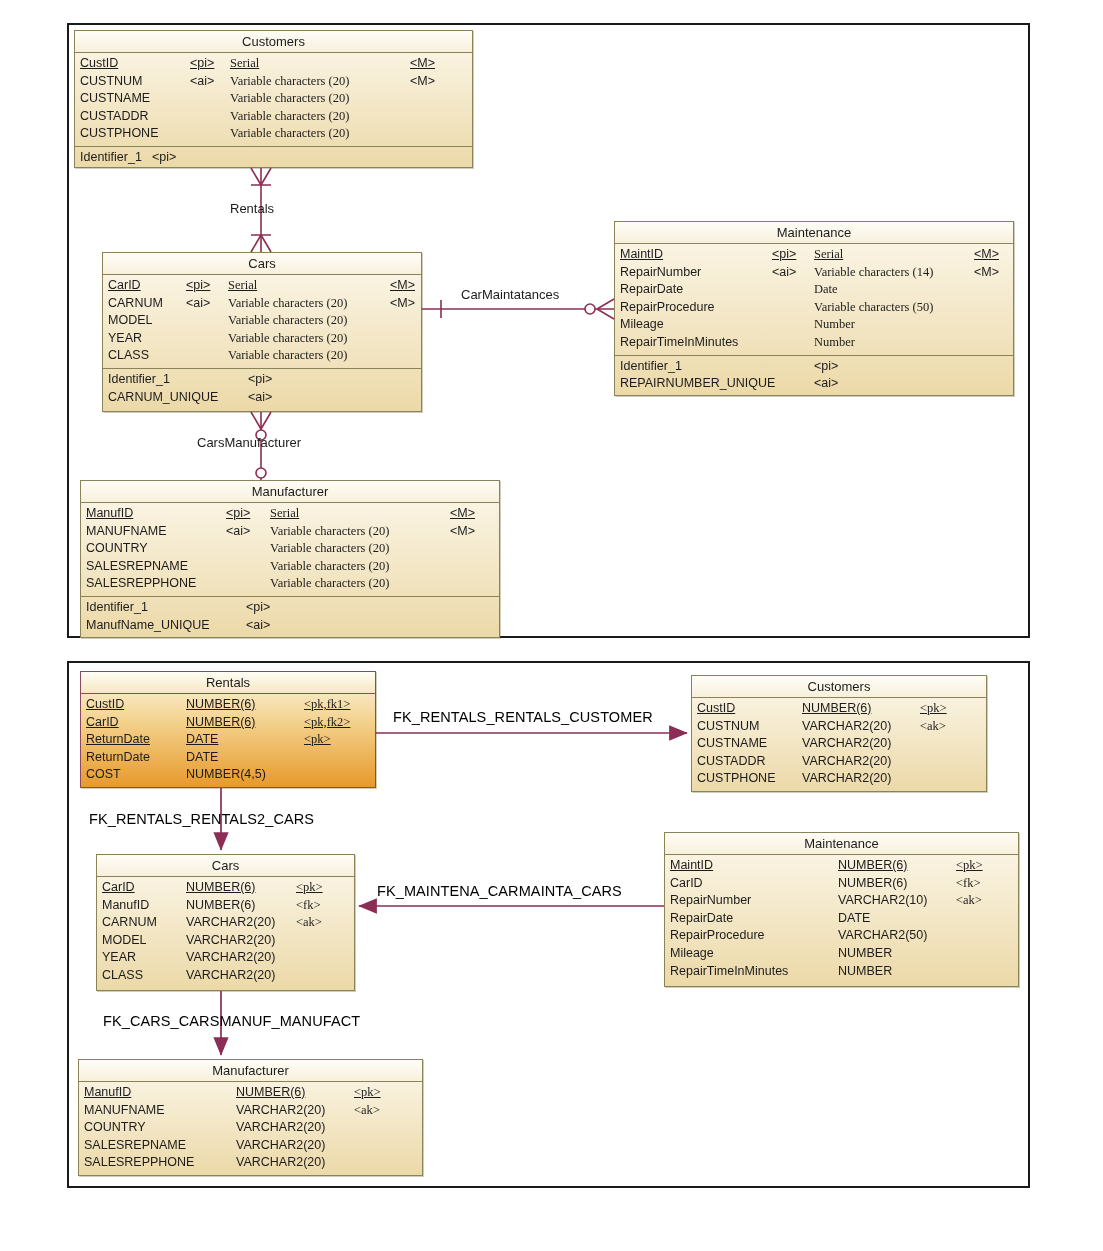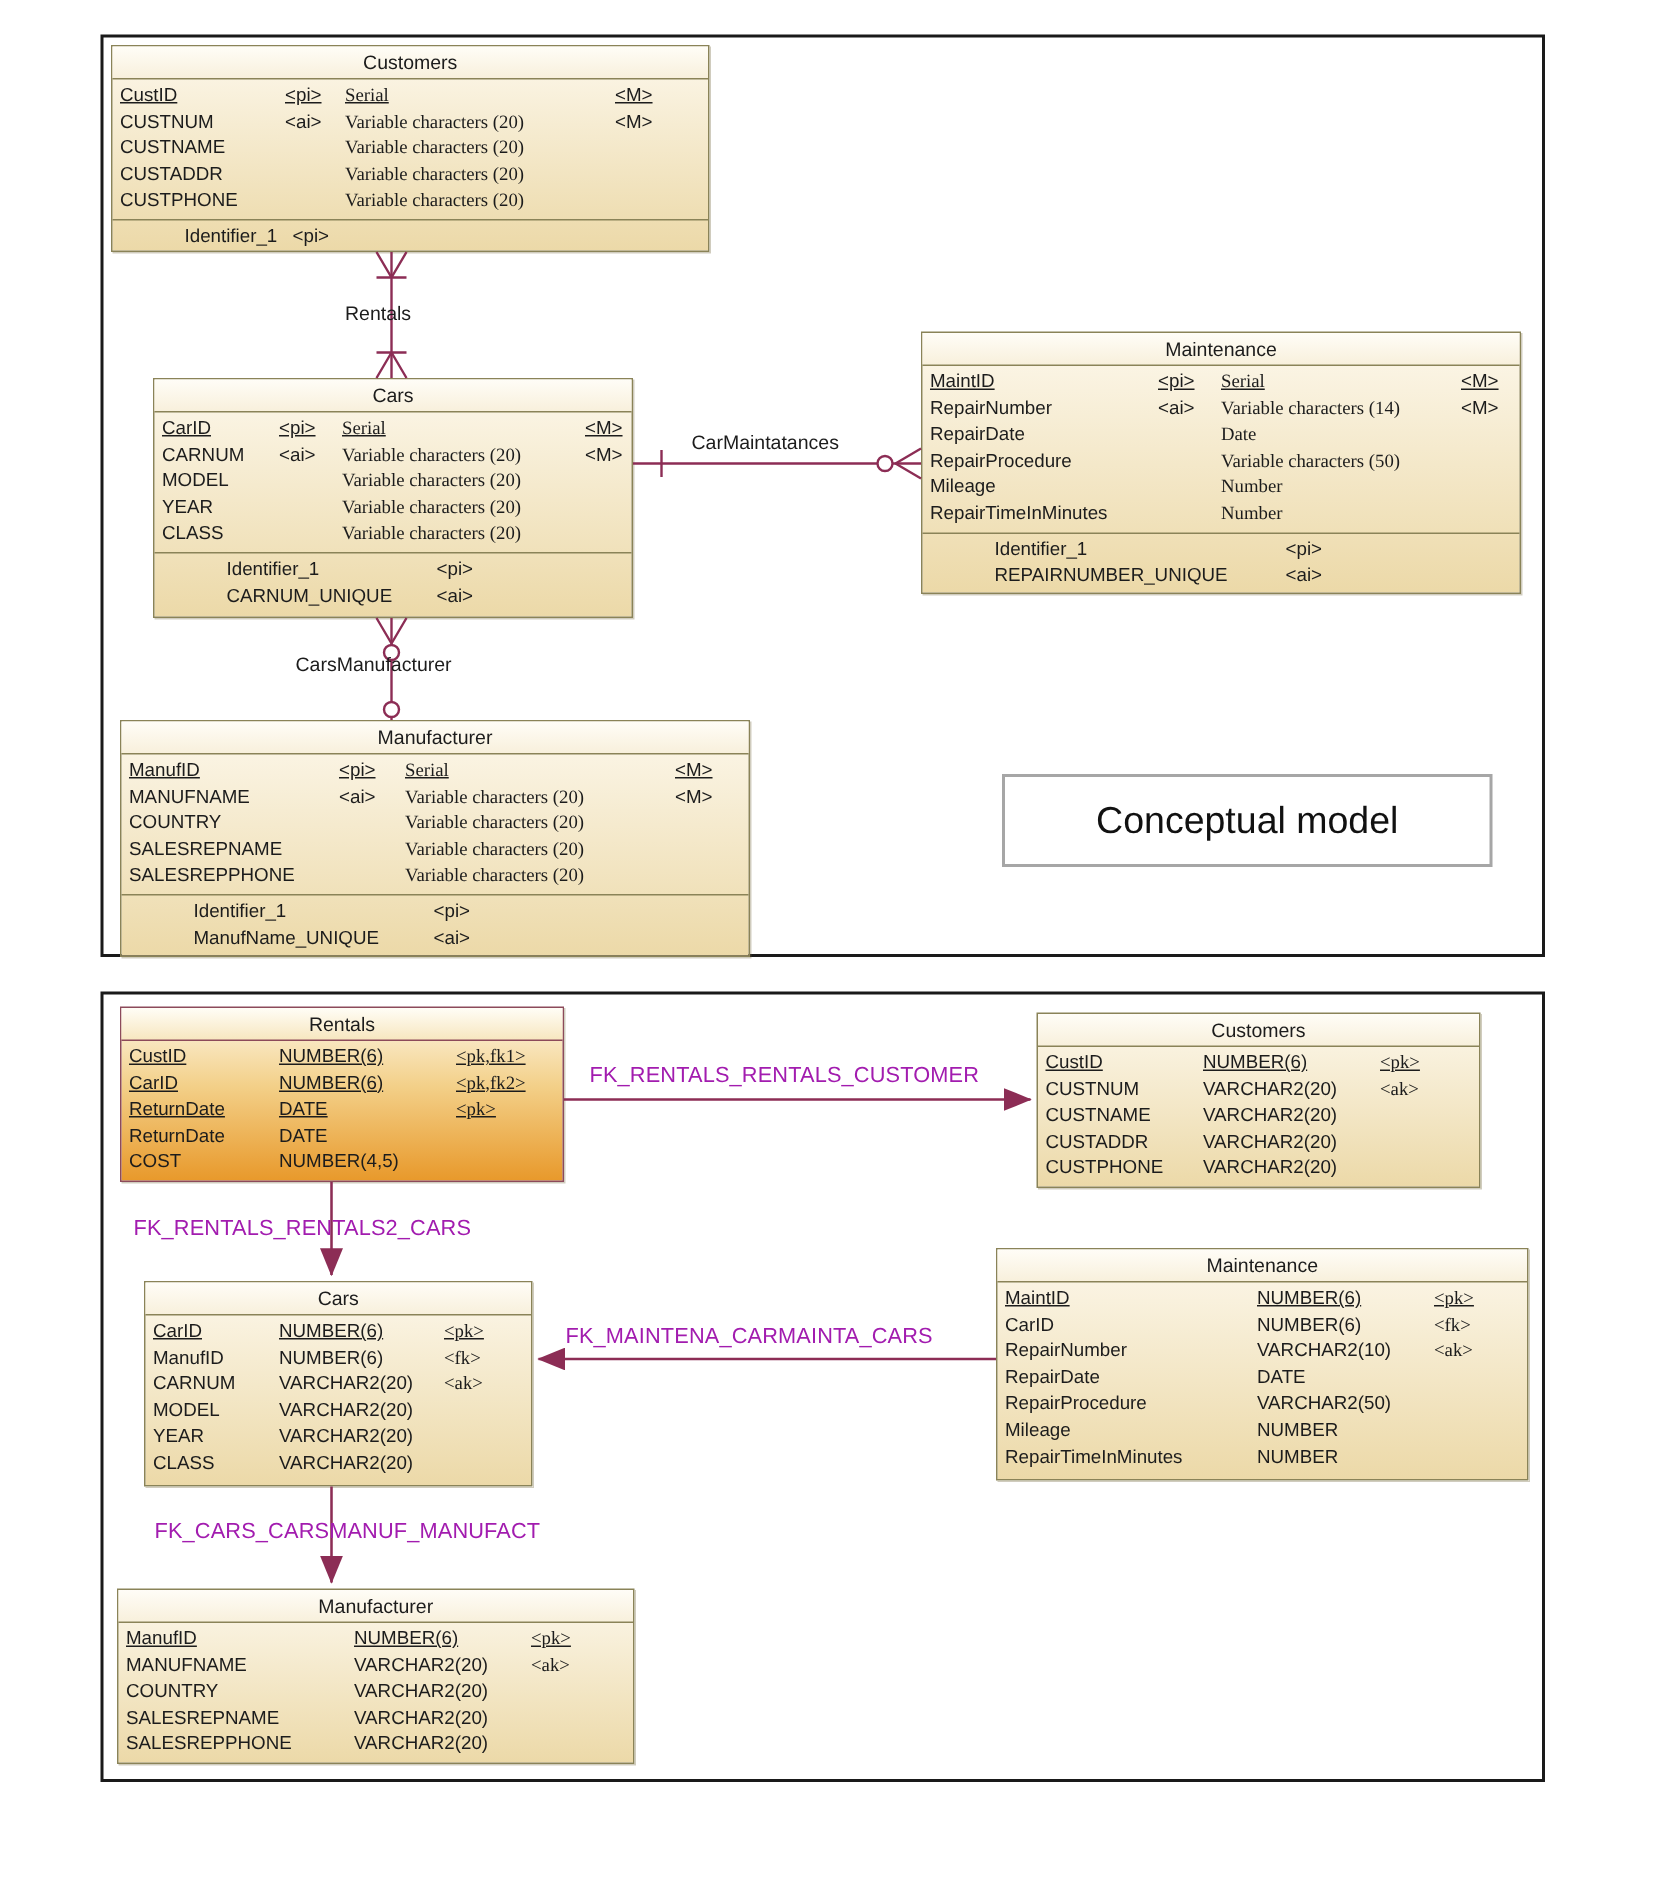--- a/index.html
+++ b/index.html
@@ -12,21 +12,21 @@
   #physical-panel{left:67px;top:661px;width:963px;height:527px;}
 
   
   .entity{position:absolute;box-sizing:border-box;border:1px solid #8a8358;
           background:linear-gradient(to bottom,#fdf8ec 0%,#f6ecd2 38%,#ecd9a8 100%);
           box-shadow:1px 1px 0 rgba(120,110,70,.35);}
   .entity .title{height:21px;line-height:21px;text-align:center;font-size:13px;color:#1c1c1c;
                  border-bottom:1px solid #8a8358;
                  background:linear-gradient(to bottom,#fffdf7 0%,#f8f0dc 100%);}
   .entity .section{padding:2px 0 3px 0;}
-  .entity .section + .section{border-top:1px solid #8a8358;padding-left:43px;}
+  .entity .section + .section{border-top:1px solid #8a8358;}
   .attr{display:flex;align-items:baseline;font-size:12.5px;color:#1c1c1c;line-height:17.6px;
         white-space:nowrap;padding:0 5px;}
   .attr .c1{flex:0 0 auto;}
   .attr .c2{flex:0 0 auto;text-align:left;}
   .attr .c3{flex:0 0 auto;font-family:Liberation Serif, serif;}
   .attr .c4{flex:0 0 auto;}
   .u{text-decoration:underline;}
 
   
   .entity.selected{border:1px solid #8c4a5a;
@@ -35,21 +35,21 @@
         background:linear-gradient(to bottom,#fffdf6 0%,#f7e7c0 100%);}
 
   
   .caption-box{position:absolute;box-sizing:border-box;border:2px solid #a6a6a6;background:#ffffff;
                display:flex;align-items:center;justify-content:center;
                font-size:25px;color:#111;}
 
   
   .wires{position:absolute;left:0;top:0;overflow:visible;pointer-events:none;}
   .relabel{position:absolute;font-size:13px;color:#1c1c1c;white-space:nowrap;}
-  .fklabel{position:absolute;font-size:14.5px;color:#a21caf;white-space:nowrap;letter-spacing:.1px;}
+  .fklabel{position:absolute;font-size:14.5px;color:#000000;white-space:nowrap;letter-spacing:.1px;}
 </style>
 </head>
 <body>
 
 <div class="panel" id="conceptual-panel">
 
   <div class="entity" id="c-customers" style="left:5px;top:5px;width:399px;height:138px;">
     <div class="title">Customers</div>
     <div class="section">
       <div class="attr">
@@ -251,23 +251,20 @@
       <path d="M182,387 L192,404 M202,387 L192,404"></path>
       <circle cx="192" cy="410" r="5" fill="#ffffff"></circle>
       <circle cx="192" cy="448" r="5" fill="#ffffff"></circle>
     </g>
   </svg>
 
   <div class="relabel" style="left:161px;top:176px;">Rentals</div>
   <div class="relabel" style="left:392px;top:262px;">CarMaintatances</div>
   <div class="relabel" style="left:128px;top:410px;">CarsManufacturer</div>
 
-  <div class="caption-box" style="left:599px;top:491px;width:327px;height:62px;">
-    <span>Conceptual model</span>
-  </div>
 </div>
 
 <div class="panel" id="physical-panel">
 
   <div class="entity selected" id="p-rentals" style="left:11px;top:8px;width:296px;height:117px;">
     <div class="title">Rentals</div>
     <div class="section">
       <div class="attr">
         <span class="c1 u" style="width:100px">CustID</span>
         <span class="c2 u" style="width:118px">NUMBER(6)</span>

